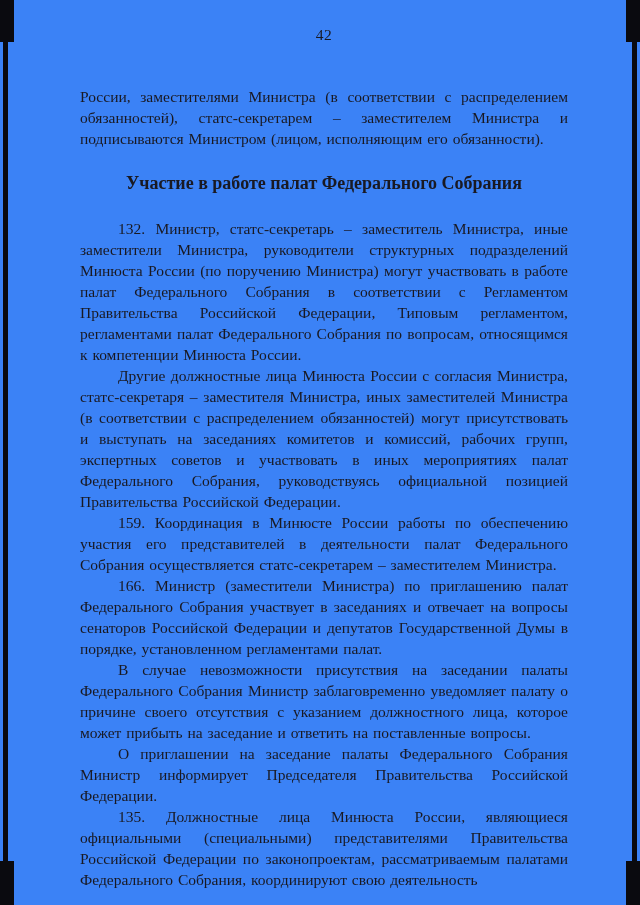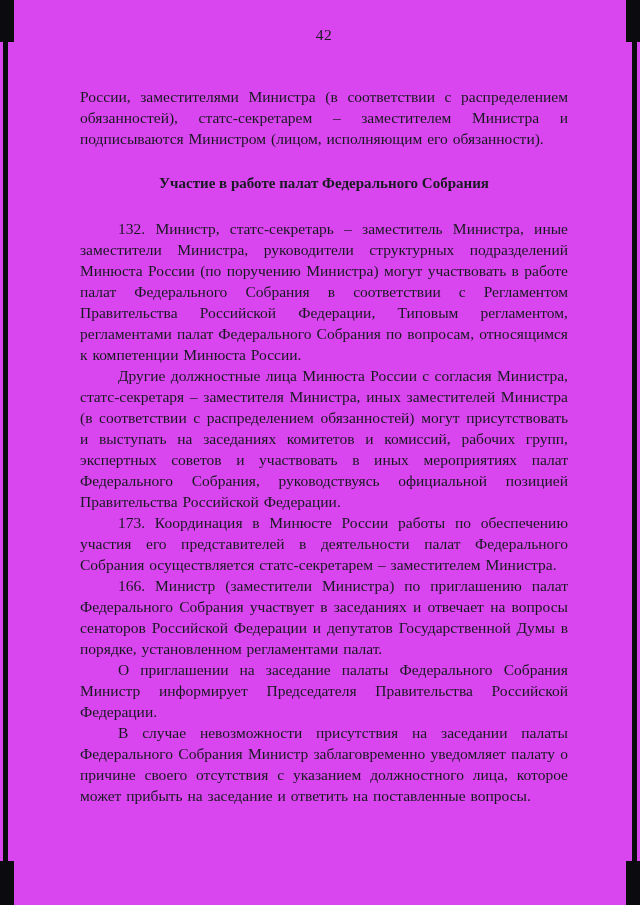--- a/index.html
+++ b/index.html
@@ -4,21 +4,21 @@
 <style>
   html, body {
     margin: 0;
     padding: 0;
     background: #ffffff;
   }
   .page {
     position: relative;
     width: 640px;
     height: 905px;
-    background: #d946ef;
+    background: #3b82f6;
     overflow: hidden;
     font-family: "Liberation Serif", "DejaVu Serif", serif;
     color: #191922;
   }
   
   .scan-mark {
     position: absolute;
     background: #0a0a0f;
   }
   .mark-tl { left: 0; top: 0; width: 14px; height: 42px; }
@@ -47,21 +47,21 @@
     text-align: justify;
     text-indent: 38px;
     word-spacing: 1px;
   }
   .para.no-indent {
     text-indent: 0;
     margin-top: 42px;
   }
   .heading {
     margin: 24px 0 24px 0;
-    font-size: 15px;
+    font-size: 18px;
     line-height: 21px;
     font-weight: bold;
     text-align: center;
   }
 </style>
 </head>
 <body>
 
 <div class="page">
 
@@ -74,19 +74,20 @@
 
   <div class="content">
     <div class="page-number">42</div>
 
     <p class="para no-indent">России, заместителями Министра (в соответствии с распределением обязанностей), статс-секретарем – заместителем Министра и подписываются Министром (лицом, исполняющим его обязанности).</p>
 
     <h2 class="heading">Участие в работе палат Федерального Собрания</h2>
 
     <p class="para">132. Министр, статс-секретарь – заместитель Министра, иные заместители Министра, руководители структурных подразделений Минюста России (по поручению Министра) могут участвовать в работе палат Федерального Собрания в соответствии с Регламентом Правительства Российской Федерации, Типовым регламентом, регламентами палат Федерального Собрания по вопросам, относящимся к компетенции Минюста России.</p>
     <p class="para">Другие должностные лица Минюста России с согласия Министра, статс-секретаря – заместителя Министра, иных заместителей Министра (в соответствии с распределением обязанностей) могут присутствовать и выступать на заседаниях комитетов и комиссий, рабочих групп, экспертных советов и участвовать в иных мероприятиях палат Федерального Собрания, руководствуясь официальной позицией Правительства Российской Федерации.</p>
-    <p class="para">173. Координация в Минюсте России работы по обеспечению участия его представителей в деятельности палат Федерального Собрания осуществляется статс-секретарем – заместителем Министра.</p>
+    <p class="para">159. Координация в Минюсте России работы по обеспечению участия его представителей в деятельности палат Федерального Собрания осуществляется статс-секретарем – заместителем Министра.</p>
     <p class="para">166. Министр (заместители Министра) по приглашению палат Федерального Собрания участвует в заседаниях и отвечает на вопросы сенаторов Российской Федерации и депутатов Государственной Думы в порядке, установленном регламентами палат.</p>
+    <p class="para">В случае невозможности присутствия на заседании палаты Федерального Собрания Министр заблаговременно уведомляет палату о причине своего отсутствия с указанием должностного лица, которое может прибыть на заседание и ответить на поставленные вопросы.</p>
     <p class="para">О приглашении на заседание палаты Федерального Собрания Министр информирует Председателя Правительства Российской Федерации.</p>
-    <p class="para">В случае невозможности присутствия на заседании палаты Федерального Собрания Министр заблаговременно уведомляет палату о причине своего отсутствия с указанием должностного лица, которое может прибыть на заседание и ответить на поставленные вопросы.</p>
+    <p class="para">135. Должностные лица Минюста России, являющиеся официальными (специальными) представителями Правительства Российской Федерации по законопроектам, рассматриваемым палатами Федерального Собрания, координируют свою деятельность</p>
   </div>
 
 </div>
 
 </body></html>

